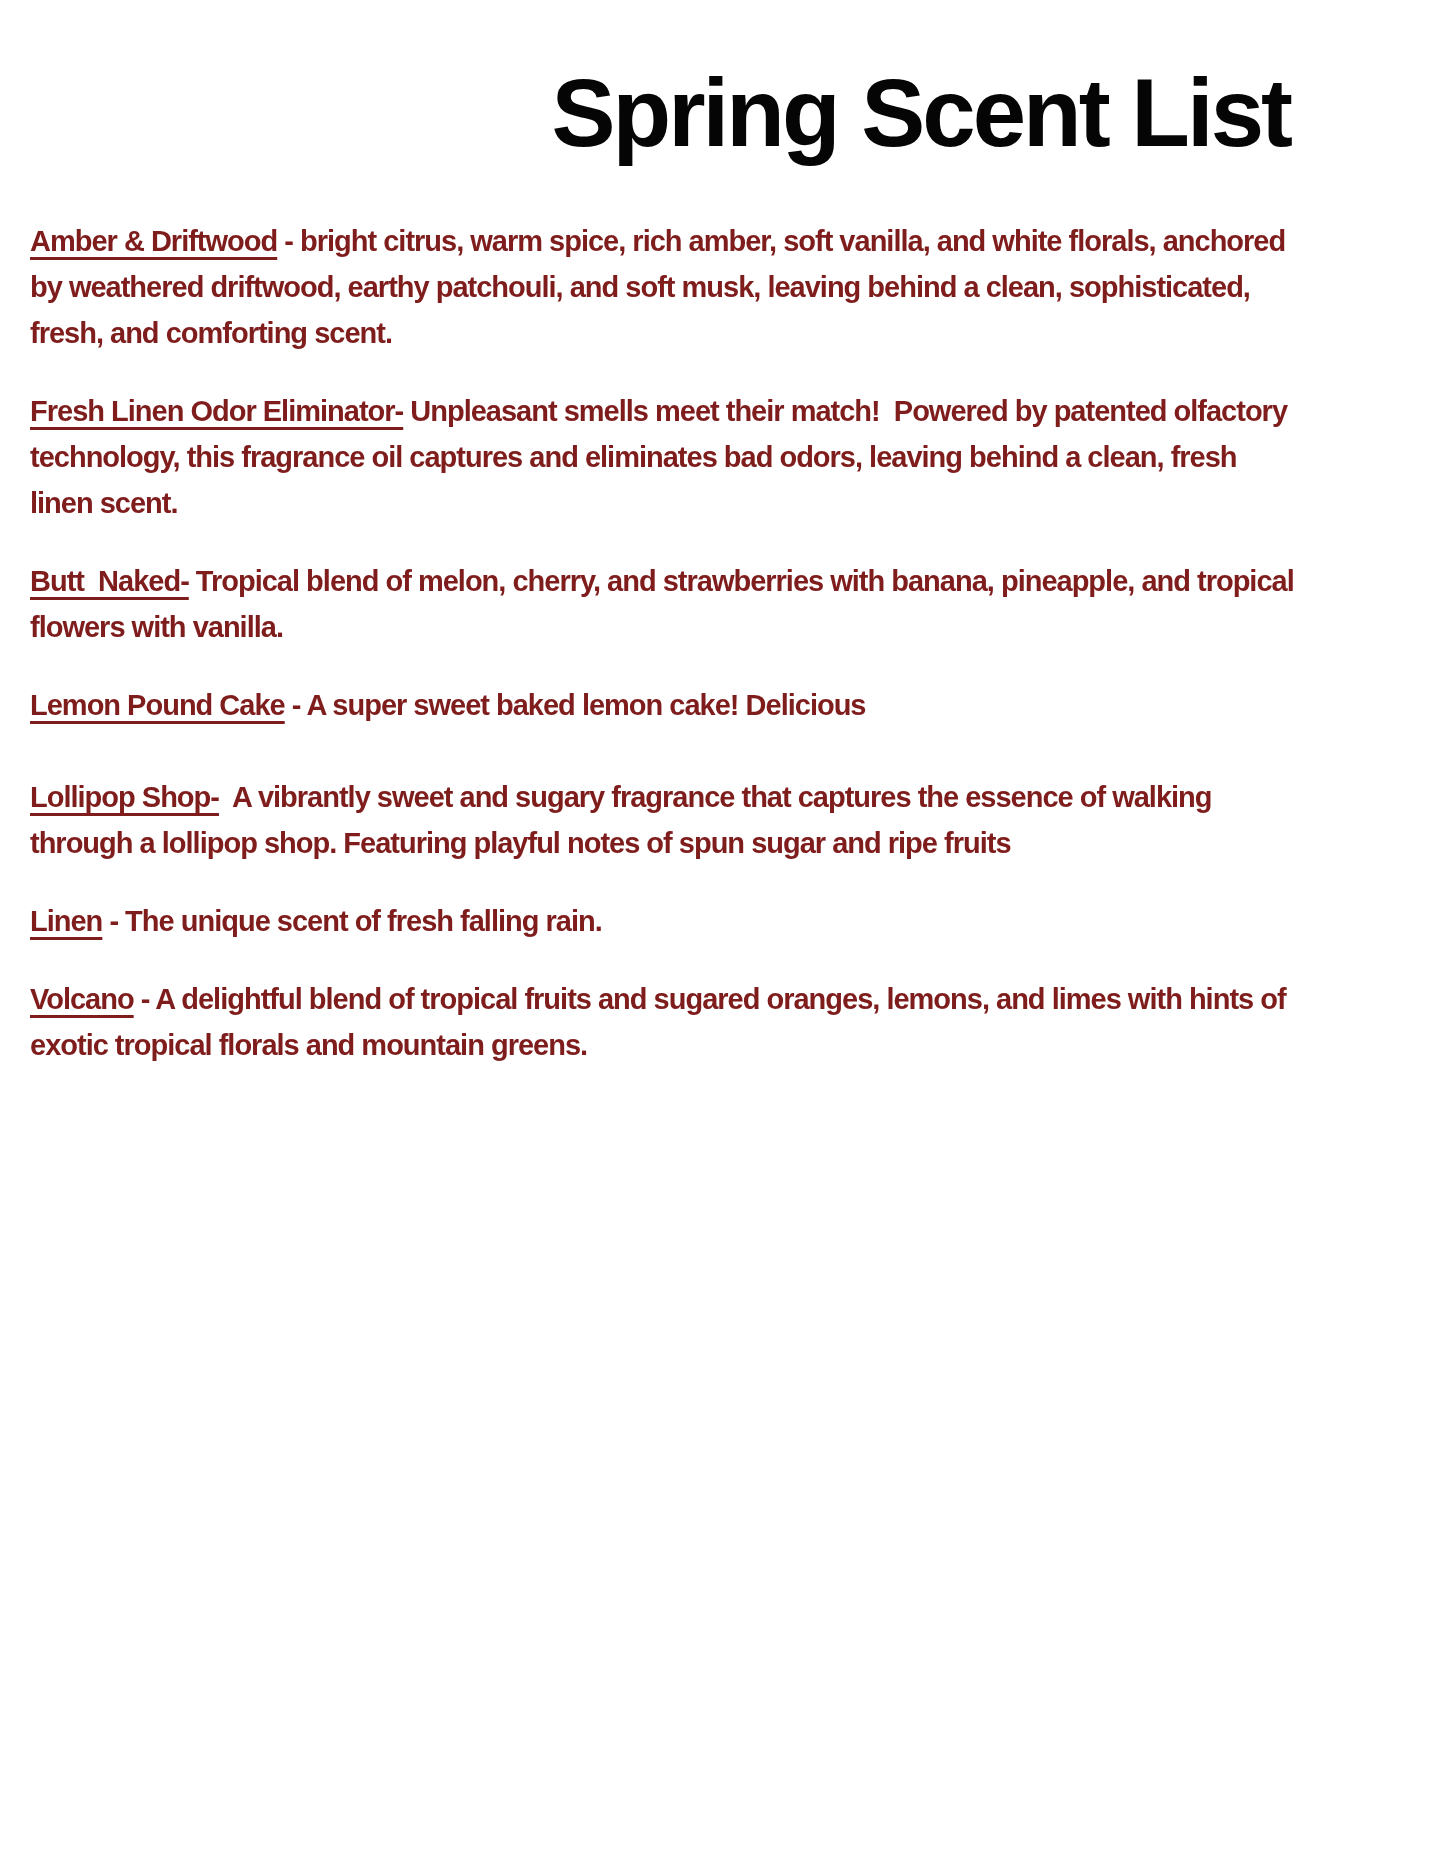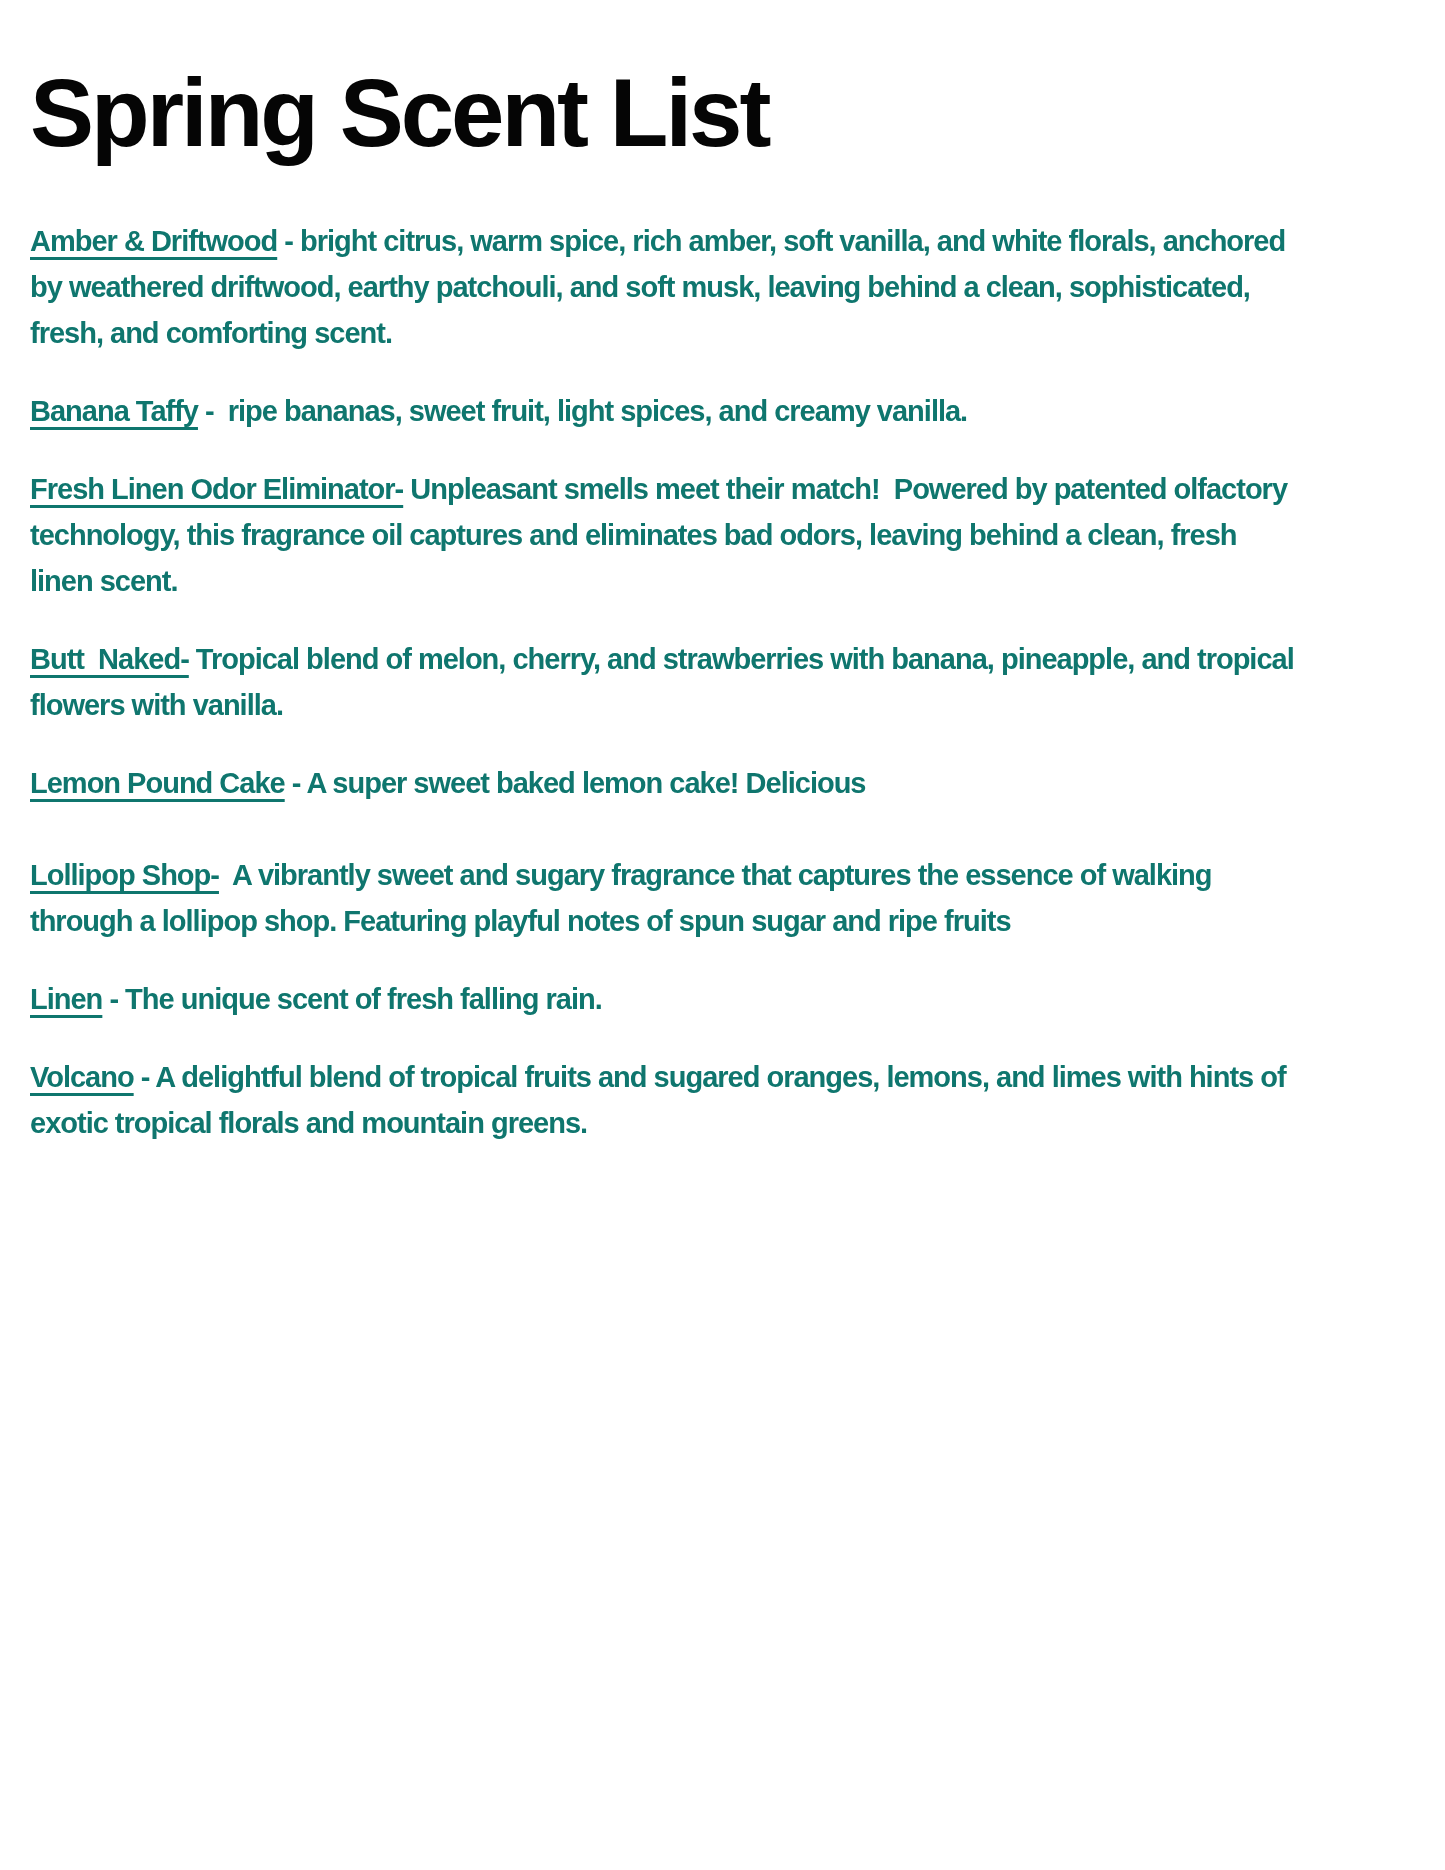--- a/index.html
+++ b/index.html
@@ -8,60 +8,59 @@
     position: relative;
     width: 1445px;
     height: 1870px;
     background: #ffffff;
     color: #050505;
     font-family: "Liberation Sans", "DejaVu Sans", sans-serif;
     padding: 58px 155px 0 30px;
     overflow: hidden;
   }
   .doc-title {
-    text-align: left;
+    text-align: right;
     font-size: 96px;
     line-height: 110px;
     font-weight: 700;
     letter-spacing: -3px;
     color: #050505;
     margin-bottom: 50px;
     white-space: nowrap;
   }
   .scent-list {
     width: 1270px;
   }
   .entry {
     font-size: 29px;
     line-height: 46px;
     font-weight: 700;
     letter-spacing: -1px;
     white-space: pre-wrap;
     margin-bottom: 32px;
-    color: #0f766e;
+    color: #7f1d1d;
   }
   .entry.gap-lg { margin-bottom: 46px; }
   .scent-name {
     text-decoration: underline;
     text-decoration-thickness: 3px;
     text-underline-offset: 6px;
   }
 </style>
 </head>
 <body>
 
 <div class="page">
 
   <h1 class="doc-title">Spring Scent List</h1>
 
   <div class="scent-list">
 
     <p class="entry"><span class="scent-name">Amber &amp; Driftwood</span><span> - bright citrus, warm spice, rich amber, soft vanilla, and white florals, anchored by weathered driftwood, earthy patchouli, and soft musk, leaving behind a clean, sophisticated, fresh, and comforting scent.</span></p>
 
-    <p class="entry"><span class="scent-name">Banana Taffy</span><span> -  ripe bananas, sweet fruit, light spices, and creamy vanilla.</span></p>
 
 
     <p class="entry"><span class="scent-name">Fresh Linen Odor Eliminator-</span><span> Unpleasant smells meet their match!  Powered by patented olfactory technology, this fragrance oil captures and eliminates bad odors, leaving behind a clean, fresh linen scent.</span></p>
 
     <p class="entry"><span class="scent-name">Butt  Naked-</span><span> Tropical blend of melon, cherry, and strawberries with banana, pineapple, and tropical flowers with vanilla.</span></p>
 
     <p class="entry gap-lg"><span class="scent-name">Lemon Pound Cake</span><span> - A super sweet baked lemon cake! Delicious</span></p>
 
     <p class="entry"><span class="scent-name">Lollipop Shop-</span><span>  A vibrantly sweet and sugary fragrance that captures the essence of walking through a lollipop shop. Featuring playful notes of spun sugar and ripe fruits</span></p>
 

